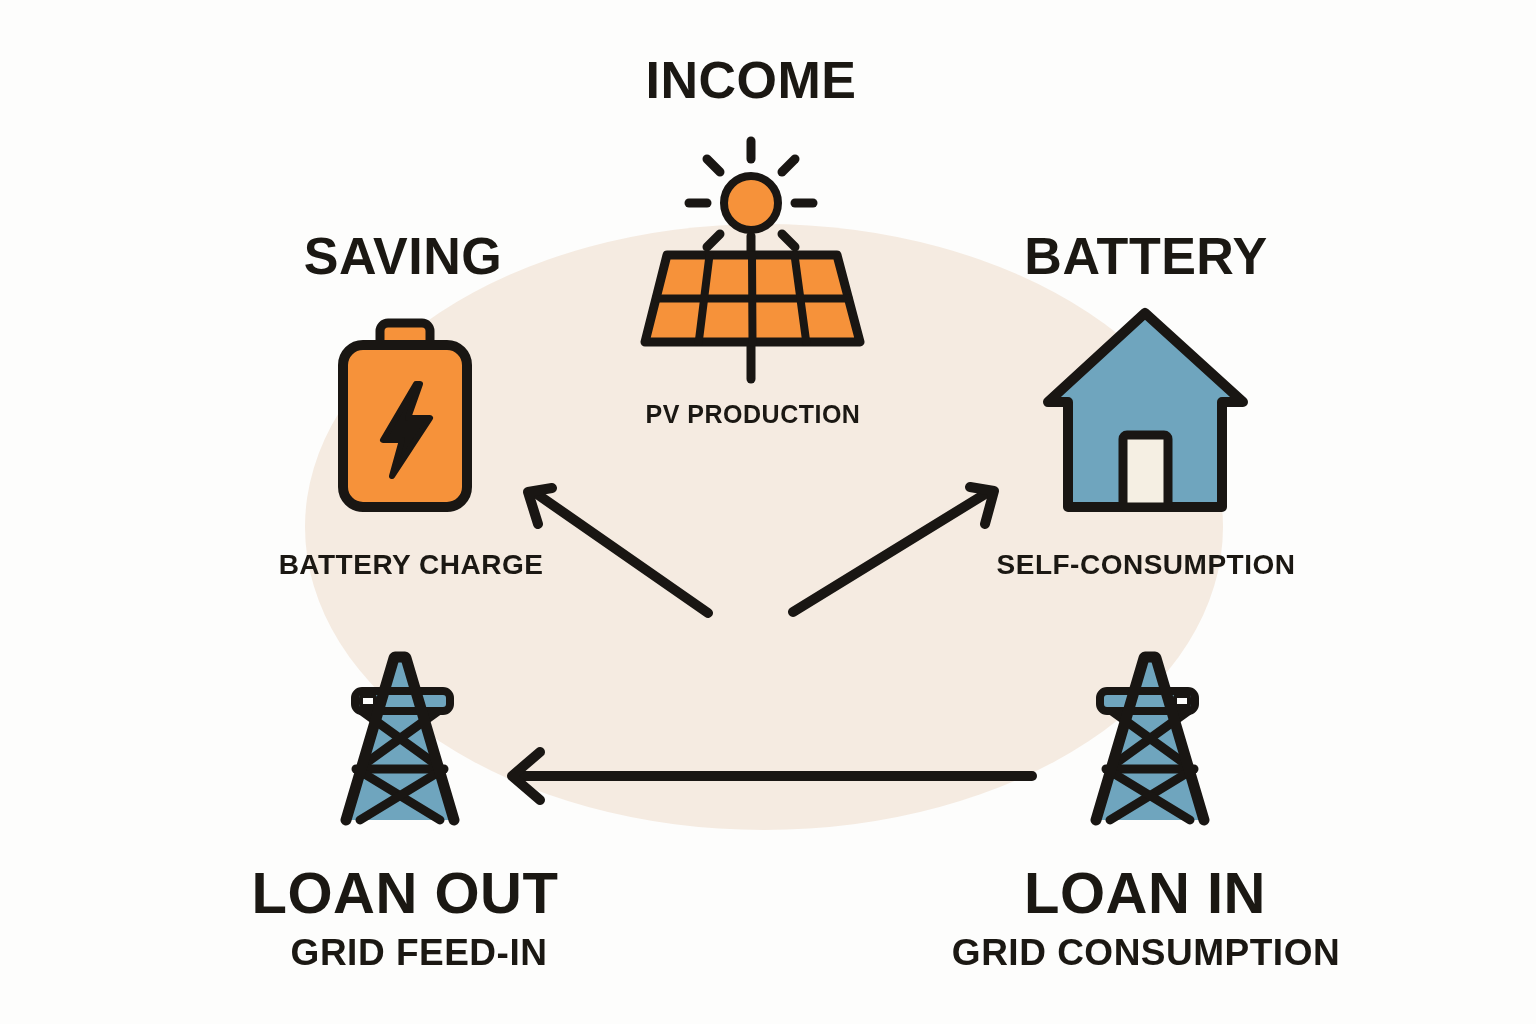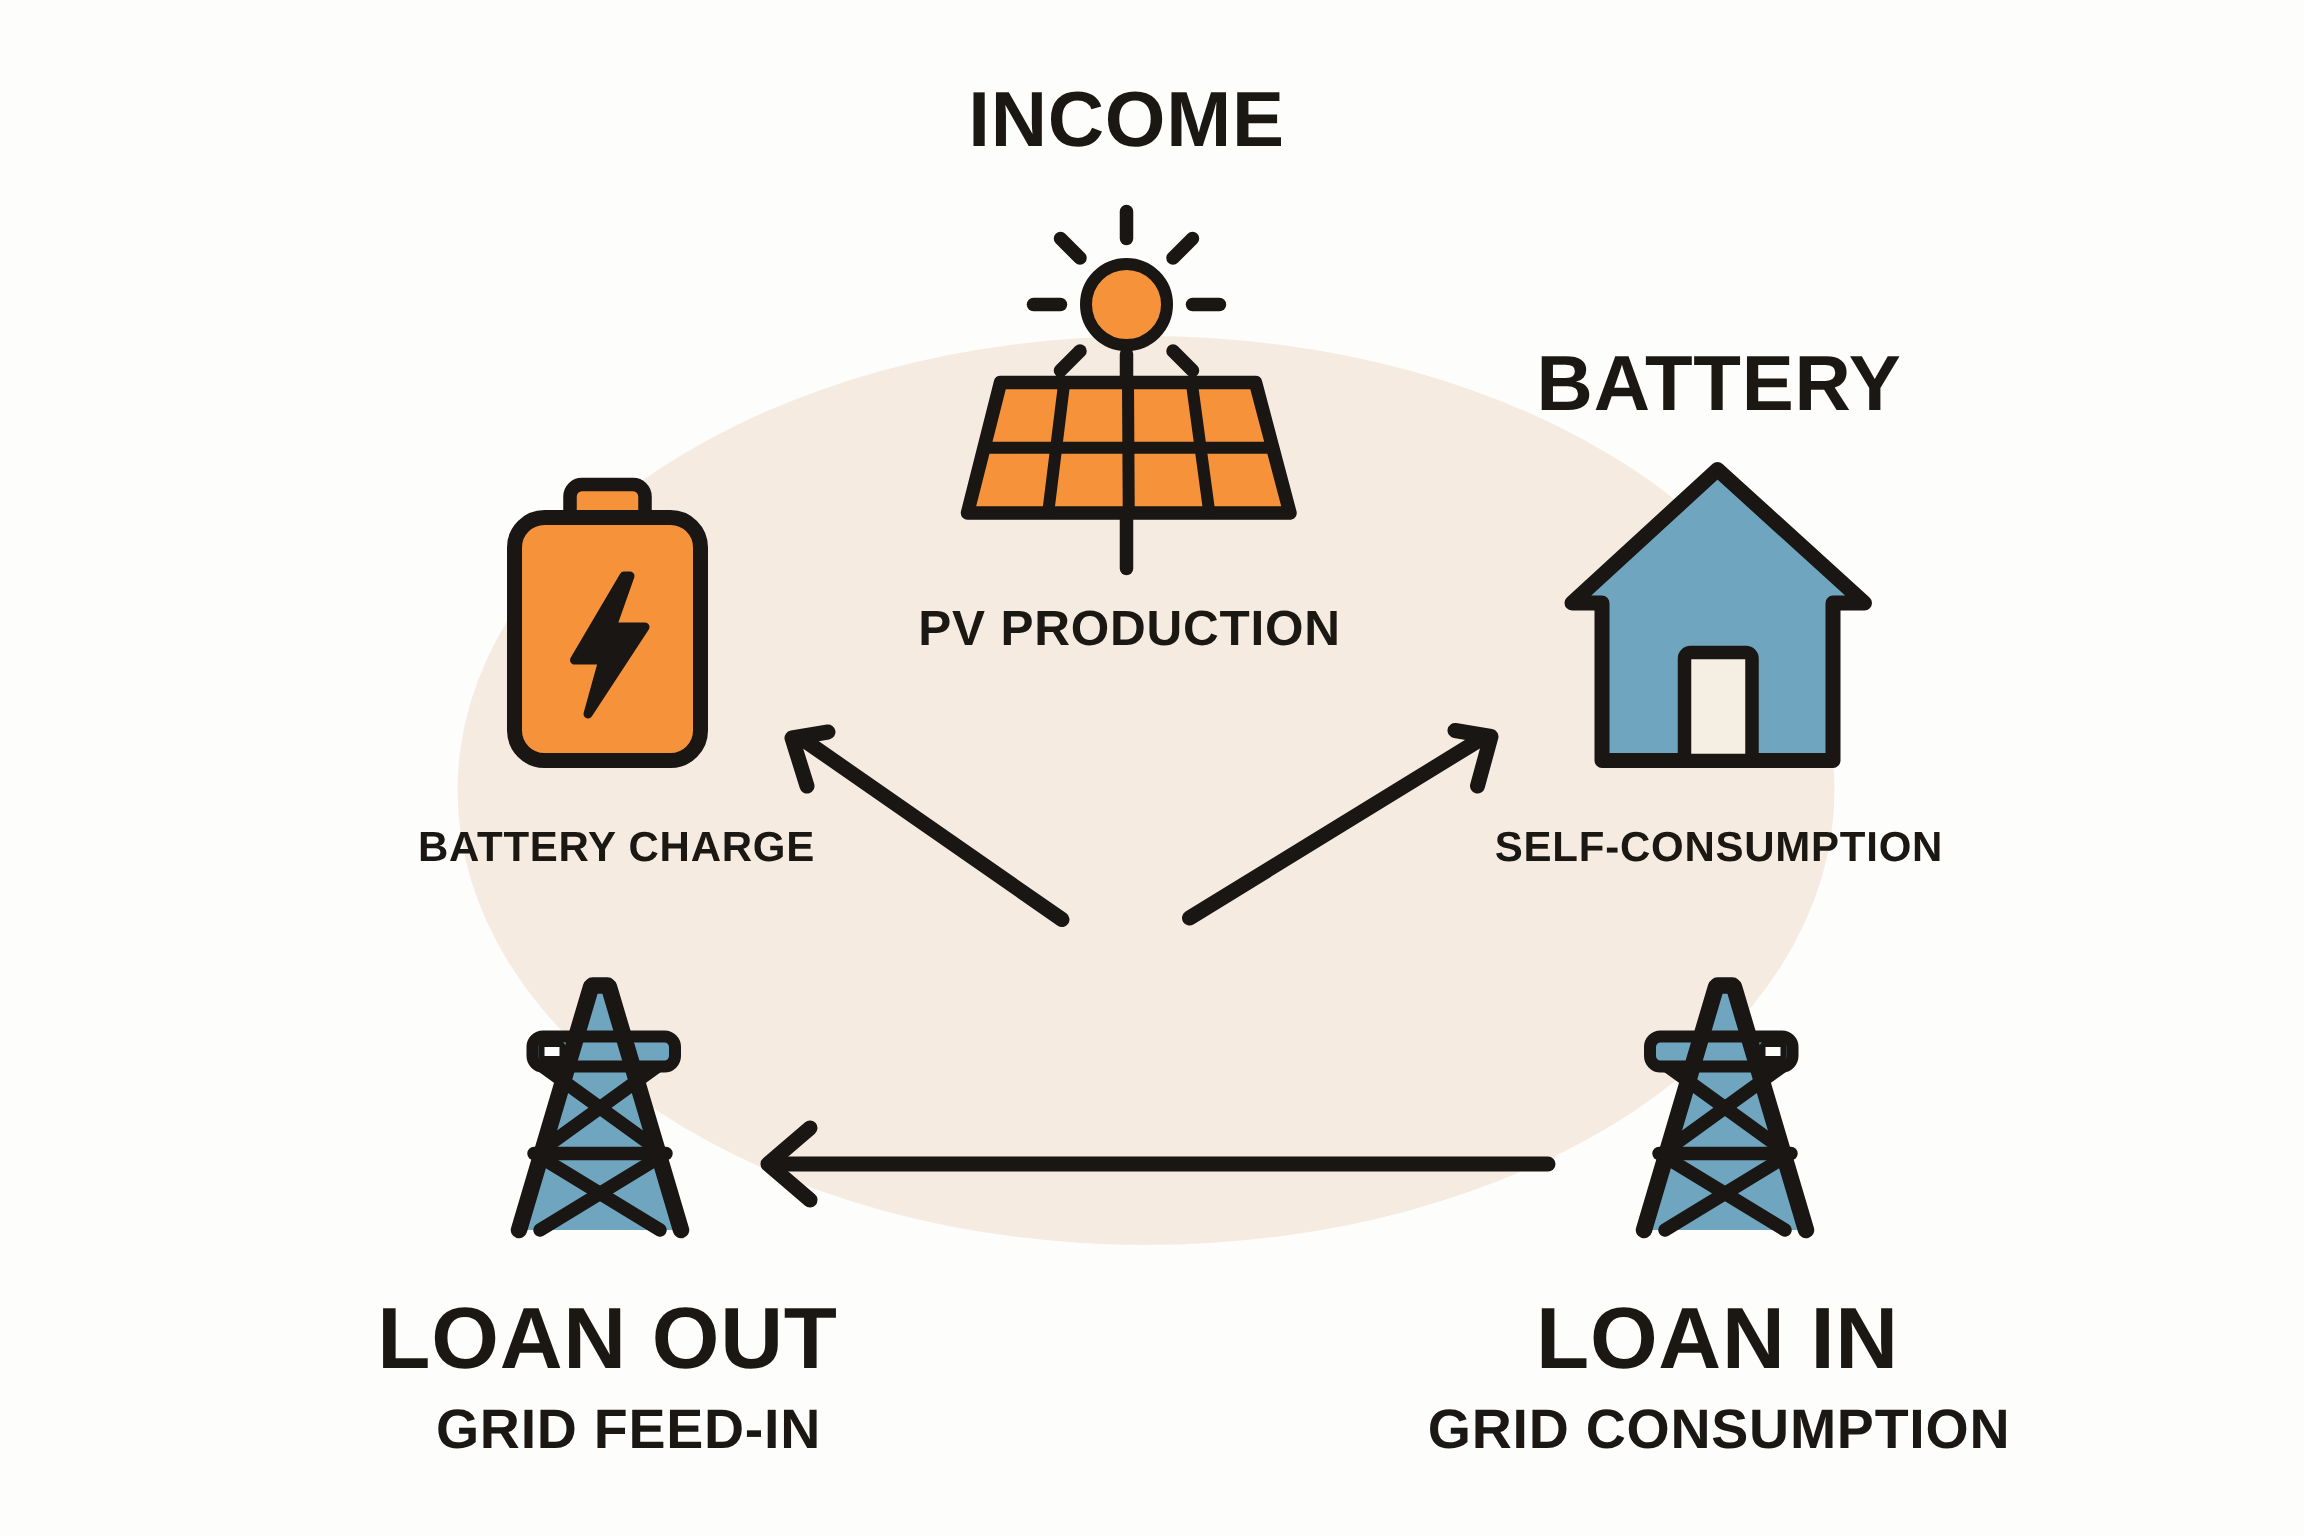--- a/index.html
+++ b/index.html
@@ -24,21 +24,21 @@
     letter-spacing:0.5px;
     line-height:1;
   }
   .title-lg{font-size:52px;}
   .title-md{font-size:58px;}
   .sublabel{
     font-weight:bold;
     letter-spacing:0.5px;
     line-height:1;
   }
-  .sub-35{font-size:33px;}
+  .sub-35{font-size:25px;}
   .sub-36{font-size:28px;}
   .sub-37{font-size:37px;}
   svg{display:block;}
   .mirror{transform:scaleX(-1);}
 </style>
 </head>
 <body>
 
 <div id="canvas">
 
@@ -82,20 +82,21 @@
     <g stroke="#191613" stroke-width="8" stroke-linecap="round">
       <line x1="41" y1="162.5" x2="233.5" y2="162.5"></line>
       <line x1="94.5" y1="119" x2="83.75" y2="206"></line>
       <line x1="137" y1="119" x2="137.5" y2="206"></line>
       <line x1="179.5" y1="119" x2="191.25" y2="206"></line>
     </g>
   </svg>
 
   <div class="abs ctr sublabel sub-35" style="left:753px;top:402px">PV PRODUCTION</div>
 
+  <div class="abs ctr title title-lg" style="left:403px;top:230px">SAVING</div>
 
   <svg class="abs" style="left:338px;top:316px" width="134" height="200" viewBox="0 0 134 200">
     <rect x="42" y="7" width="50" height="30" rx="8" fill="#f6923a" stroke="#191613" stroke-width="9"></rect>
     <rect x="5" y="29" width="124" height="162" rx="20" fill="#f6923a" stroke="#191613" stroke-width="10"></rect>
     <path d="M78 68 L45 124 L64 124 L54 160 L92 102 L70 102 L82 68 Z" fill="#191613" stroke="#191613" stroke-width="6" stroke-linejoin="round"></path>
   </svg>
 
   <div class="abs ctr sublabel sub-36" style="left:411px;top:551px">BATTERY CHARGE</div>
 
   <div class="abs ctr title title-lg" style="left:1146px;top:230px">BATTERY</div>

